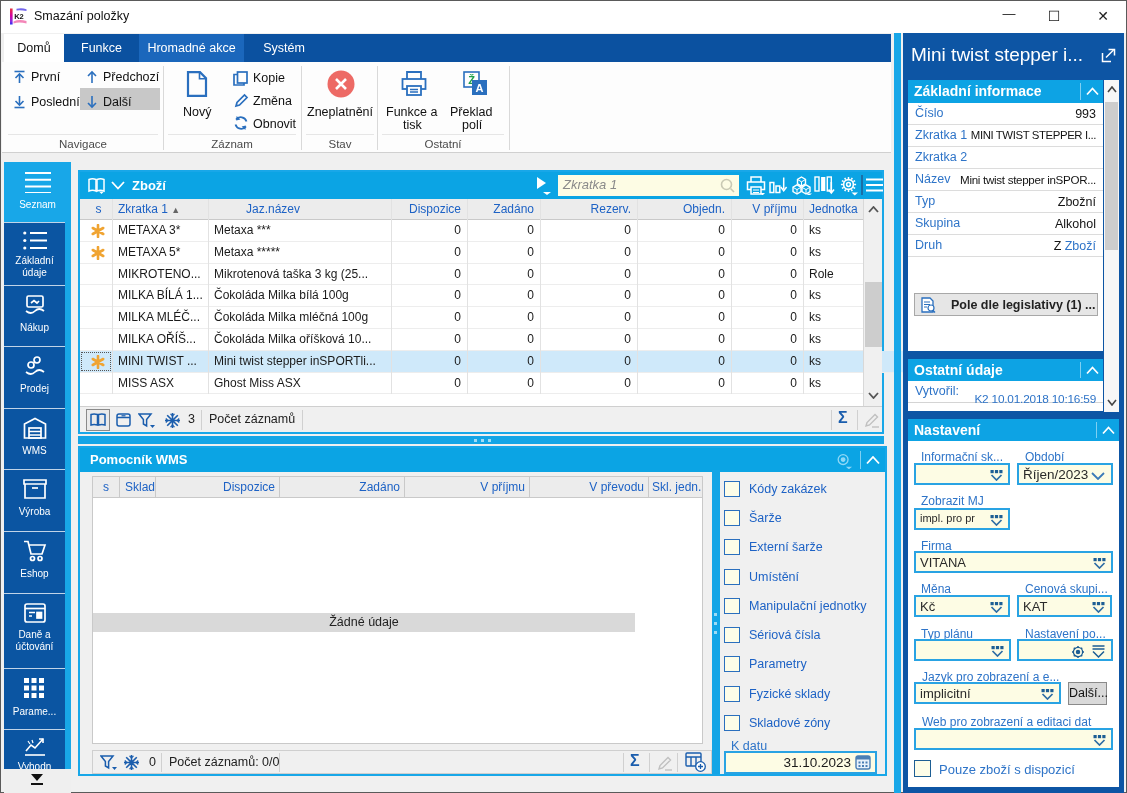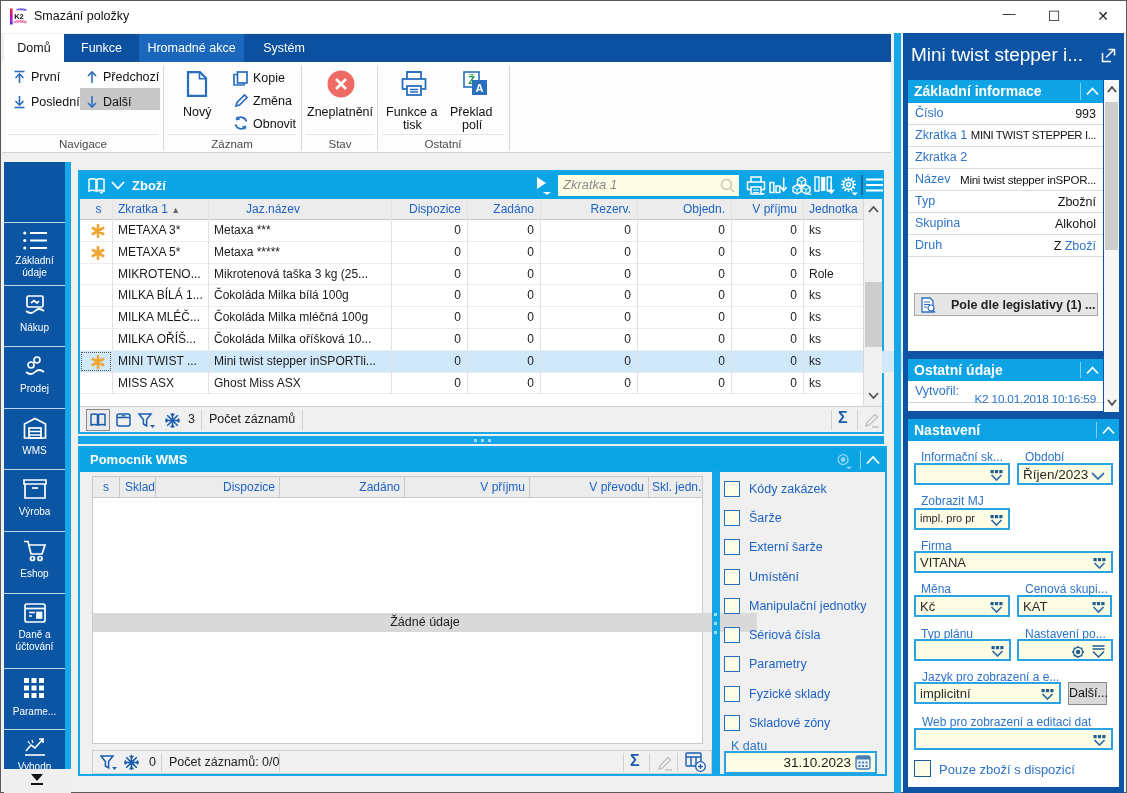--- a/index.html
+++ b/index.html
@@ -178,20 +178,28 @@
       <text x="16.5" y="21" font-size="11" font-weight="bold" fill="#fff" text-anchor="middle">A</text>
     </svg>
   <div class="rtext" style="left:448px;top:43px;">Překlad</div>
   <div class="rtext" style="left:460px;top:56px;">polí</div>
   <div class="rsep" style="left:507px;"></div>
   <div class="rgline" style="left:380px;width:122px;"></div>
   <div class="rglabel" style="left:380px;width:122px;">Ostatní</div>
 </div>
 
 <div id="sidebar">
+  <div class="sbitem first" style="top:0;height:60px;background:#18a7e8;width:67px;">
+    <svg width="26" height="22" viewBox="0 0 26 22" style="margin-top:9px;">
+        <g stroke="#fff" stroke-width="2">
+          <path d="M0 2 H26 M0 8.7 H26 M0 15.4 H26 M0 22 H26"></path>
+        </g>
+      </svg>
+    <div class="sblabel" style="margin-top:2px;">Seznam</div>
+  </div>
   <div class="sbitem" style="top:60px;height:63px;">
     <svg width="24" height="20" viewBox="0 0 24 20" style="margin-top:8px;">
         <g stroke="#fff" stroke-width="2" fill="none">
           <path d="M7 2 H24 M7 9.5 H24 M7 17 H24"></path>
           <circle cx="1.8" cy="2" r="1.6" fill="#fff" stroke="none"></circle>
           <circle cx="1.8" cy="9.5" r="1.6" fill="#fff" stroke="none"></circle>
           <circle cx="1.8" cy="17" r="1.6" fill="#fff" stroke="none"></circle>
         </g>
       </svg>
     <div class="sblabel">Základní<br>údaje</div>
@@ -576,21 +584,21 @@
       <div class="hcell num" style="left:311px;width:121px;line-height:20px;">V příjmu</div>
       <div class="hcell num" style="left:436px;width:115px;line-height:20px;">V převodu</div>
       <div class="hcell" style="left:559px;line-height:20px;">Skl. jedn.</div>
       <div class="vline" style="left:26px;top:0;height:21px;background:#c9c9c9;"></div>
       <div class="vline" style="left:62px;top:0;height:21px;background:#c9c9c9;"></div>
       <div class="vline" style="left:186px;top:0;height:21px;background:#c9c9c9;"></div>
       <div class="vline" style="left:311px;top:0;height:21px;background:#c9c9c9;"></div>
       <div class="vline" style="left:436px;top:0;height:21px;background:#c9c9c9;"></div>
       <div class="vline" style="left:555px;top:0;height:21px;background:#c9c9c9;"></div>
     </div>
-    <div class="abs" style="left:0;top:136px;width:664px;height:19px;background:#d9d9d9;text-align:center;font-size:12.5px;color:#222;line-height:19px;">Žádné údaje</div>
+    <div class="abs" style="left:0;top:136px;width:542px;height:19px;background:#d9d9d9;text-align:center;font-size:12.5px;color:#222;line-height:19px;">Žádné údaje</div>
   </div>
   <div class="statusbar" style="left:12px;top:302px;width:620px;height:24px;border:1px solid #cfcfcf;background:#f0f0f0;">
     <svg class="abs" style="left:7px;top:4px;" width="18" height="16" viewBox="0 0 18 16">
         <path d="M1 1 L13 1 L8.6 6.5 L8.6 13 L5.4 11 L5.4 6.5 Z" fill="none" stroke="#1a5dad" stroke-width="1.5"></path>
         <path d="M12 12 L17 12 L14.5 15 Z" fill="#1a5dad"></path>
       </svg>
     <svg class="abs" style="left:30px;top:3px;" width="17" height="17" viewBox="0 0 17 17">
         <g stroke="#1a5dad" stroke-width="1.6" fill="none">
           <path d="M8.5 1 L8.5 16 M1 8.5 L16 8.5 M3.2 3.2 L13.8 13.8 M13.8 3.2 L3.2 13.8"></path>
           <path d="M6.5 1.8 L8.5 3.8 L10.5 1.8 M6.5 15.2 L8.5 13.2 L10.5 15.2 M1.8 6.5 L3.8 8.5 L1.8 10.5 M15.2 6.5 L13.2 8.5 L15.2 10.5" stroke-width="1.2"></path>

